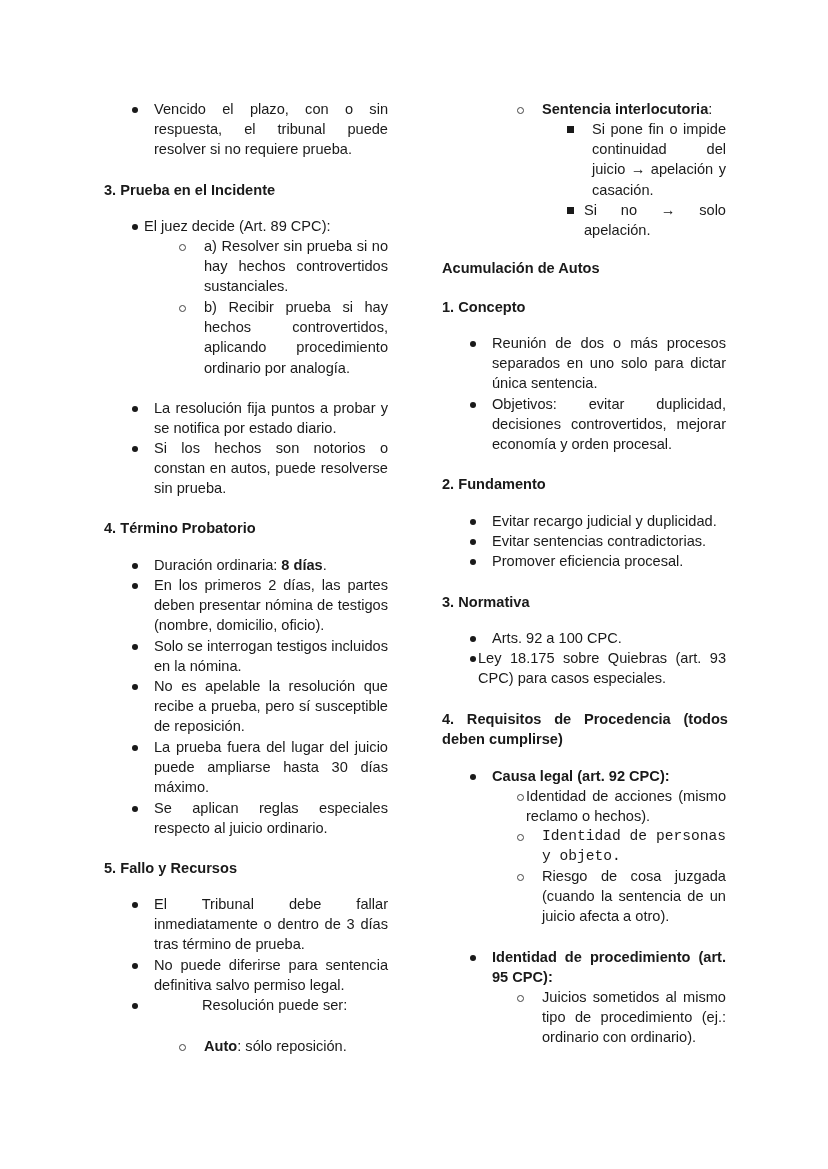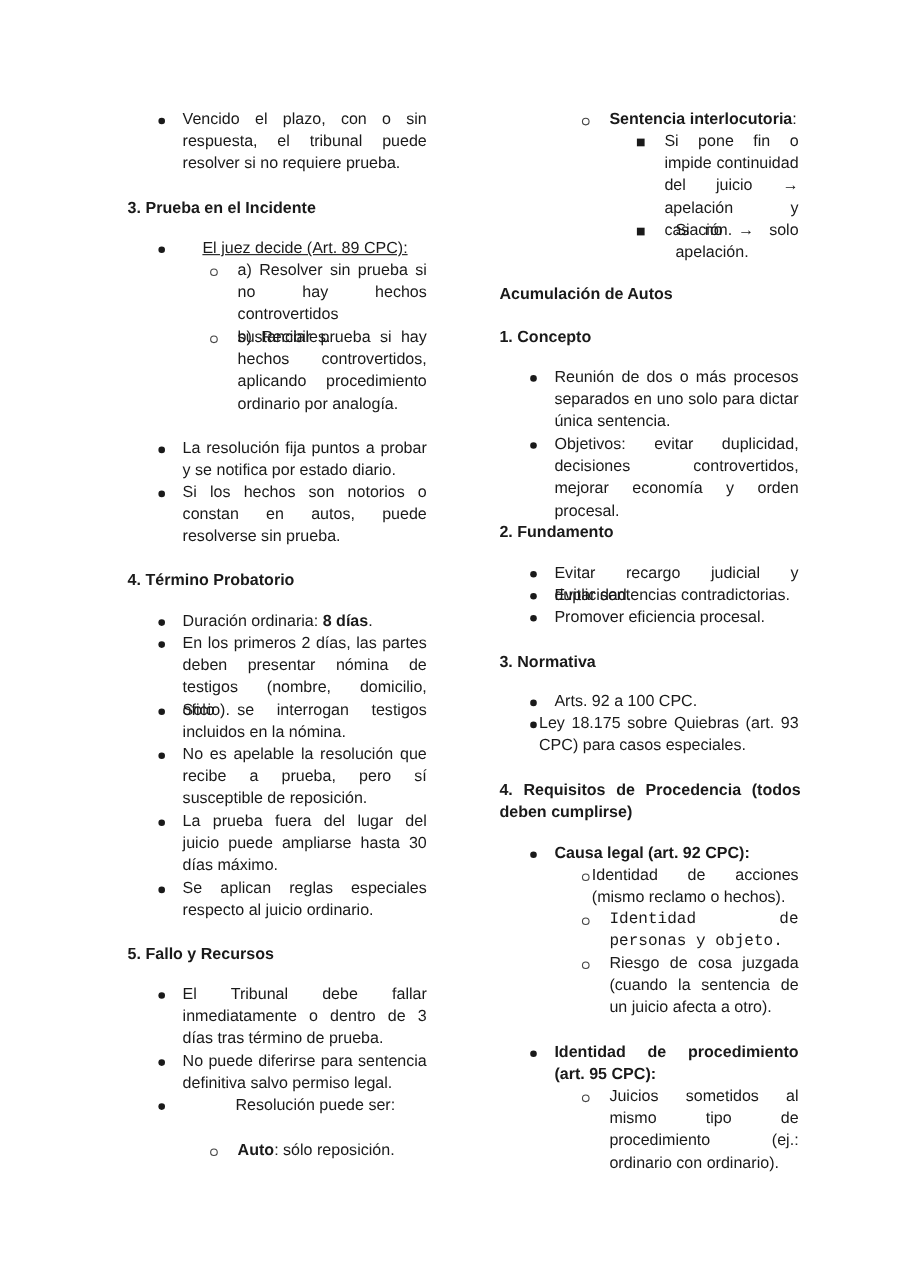--- a/index.html
+++ b/index.html
@@ -2,21 +2,21 @@
 <html><head>
 <meta charset="utf-8">
 <style>
   html, body { margin: 0; padding: 0; background: #ffffff; }
   body { width: 828px; height: 1169px; position: relative; overflow: hidden;
          font-family: "Liberation Sans", sans-serif; color: #1a1a1a; }
   .page { position: absolute; left: 0; top: 0; width: 744px; height: 1169px; background: #fff; border-radius: 19px; }
   .col { position: absolute; top: 0; }
   .col-left { left: 100px; width: 290px; }
   .col-right { left: 438px; width: 290px; }
-  .blk { position: absolute; left: 16px; right: 0; font-size: 14.6px; line-height: 20.2px; }
+  .blk { position: absolute; left: 4px; right: 0; font-size: 14.6px; line-height: 20.2px; }
   .heading { font-weight: bold; font-size: 14.6px; }
   .heading.justify { text-align: justify; text-align-last: left; }
   .li { position: absolute; text-align: justify; text-align-last: left; }
   .disc { width: 6px; height: 6px; border-radius: 50%; background: #1a1a1a; position: absolute; top: 8px; }
   .circ { width: 5px; height: 5px; border-radius: 50%; border: 1px solid #444; position: absolute; top: 8px; }
   .sq { width: 7px; height: 7px; background: #1a1a1a; position: absolute; top: 7px; }
   b { font-weight: bold; }
 </style>
 </head>
 <body>
@@ -27,21 +27,21 @@
 
     <div class="blk" style="top:99px;">
       <span class="disc" style="left:28px;"></span>
       <div class="li" style="left:50px; right:2px;">Vencido el plazo, con o sin respuesta, el tribunal puede resolver si no requiere prueba.</div>
     </div>
 
     <div class="blk heading" style="top:180px;">3. Prueba en el Incidente</div>
 
     <div class="blk" style="top:216px;">
       <span class="disc" style="left:28px;"></span>
-      <div class="li" style="left:68px; right:2px;text-decoration:underline;">El juez decide (Art. 89 CPC):</div>
+      <div class="li" style="left:40px; right:2px;">El juez decide (Art. 89 CPC):</div>
     </div>
     <div class="blk" style="top:236px;">
       <span class="circ" style="left:75px;"></span>
       <div class="li" style="left:100px; right:2px;">a) Resolver sin prueba si no hay hechos controvertidos sustanciales.</div>
     </div>
     <div class="blk" style="top:297px;">
       <span class="circ" style="left:75px;"></span>
       <div class="li" style="left:100px; right:2px;">b) Recibir prueba si hay hechos controvertidos, aplicando procedimiento ordinario por analogía.</div>
     </div>
 
@@ -106,21 +106,21 @@
     <div class="blk" style="top:99px;">
       <span class="circ" style="left:75px;"></span>
       <div class="li" style="left:100px; right:2px;"><b>Sentencia interlocutoria</b><span>:</span></div>
     </div>
     <div class="blk" style="top:119px;">
       <span class="sq" style="left:125px;"></span>
       <div class="li" style="left:150px; right:2px;">Si pone fin o impide continuidad del juicio → apelación y casación.</div>
     </div>
     <div class="blk" style="top:200px;">
       <span class="sq" style="left:125px;"></span>
-      <div class="li" style="left:160px; right:2px;">Si no → solo apelación.</div>
+      <div class="li" style="left:142px; right:2px;">Si no → solo apelación.</div>
     </div>
 
     <div class="blk heading" style="top:258px;">Acumulación de Autos</div>
 
     <div class="blk heading" style="top:297px;">1. Concepto</div>
     <div class="blk" style="top:333px;">
       <span class="disc" style="left:28px;"></span>
       <div class="li" style="left:50px; right:2px;">Reunión de dos o más procesos separados en uno solo para dictar única sentencia.</div>
     </div>
     <div class="blk" style="top:394px;">

